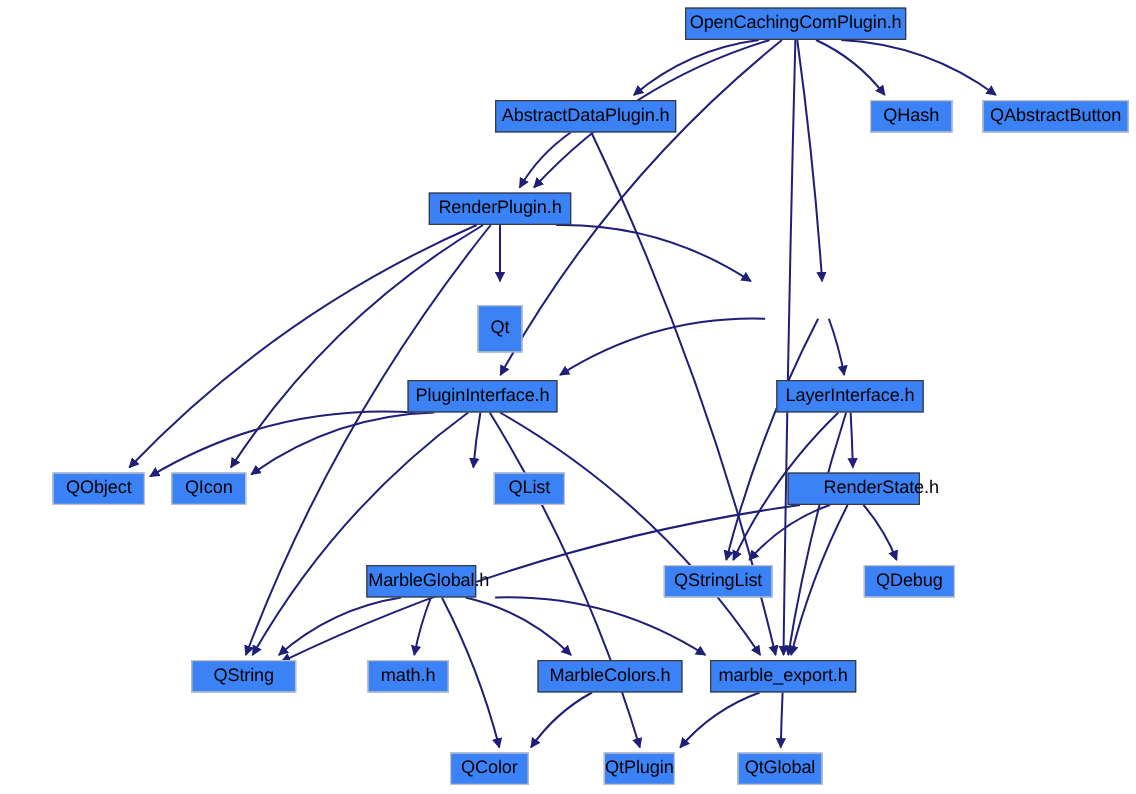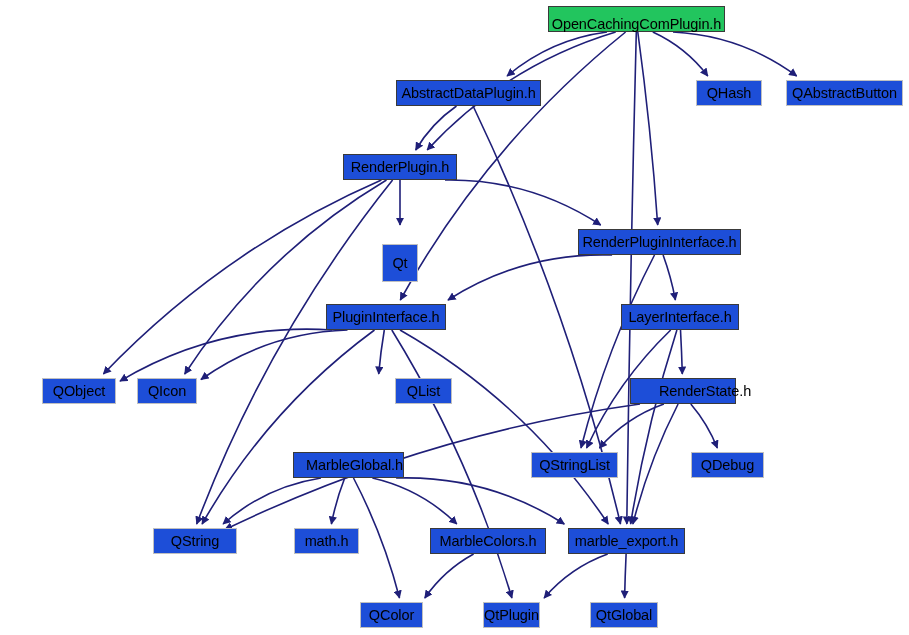--- a/index.html
+++ b/index.html
@@ -22,37 +22,36 @@
     width: 909px;
     height: 635px;
     pointer-events: none;
   }
   .node {
     position: absolute;
     box-sizing: border-box;
     display: flex;
     align-items: center;
     justify-content: center;
-    background: #1d4ed8;
+    background: #3b82f6;
     color: #000000;
     font-size: 14.5px;
     line-height: 1;
     white-space: nowrap;
     letter-spacing: -0.1px;
   }
   .node.ext {
     border: 1px solid #c0c0c0;
   }
   .node.int {
     border: 1.6px solid #3a3a3a;
   }
   .node.root {
     border: 1.6px solid #3a3a3a;
-    background: #22c55e;
-    align-items: flex-end;
+    background: #3b82f6;
   }
   .node .lbl {
     display: block;
     transform: translateY(-0.5px);
   }
 </style>
 </head>
 <body>
 
 <div id="canvas">
@@ -114,42 +113,39 @@
     </div>
     <div class="node int" style="left: 396px; top: 80px; width: 145px; height: 26px;">
       <span class="lbl">AbstractDataPlugin.h</span>
     </div>
     <div class="node int" style="left: 343px; top: 154px; width: 114px; height: 26px;">
       <span class="lbl">RenderPlugin.h</span>
     </div>
     <div class="node ext" style="left: 382px; top: 244px; width: 36px; height: 38px;">
       <span class="lbl">Qt</span>
     </div>
-    <div class="node int" style="left: 578px; top: 229px; width: 163px; height: 26px;">
-      <span class="lbl">RenderPluginInterface.h</span>
-    </div>
     <div class="node int" style="left: 326px; top: 304px; width: 120px; height: 26px;">
       <span class="lbl">PluginInterface.h</span>
     </div>
     <div class="node int" style="left: 621px; top: 304px; width: 118px; height: 26px;">
       <span class="lbl">LayerInterface.h</span>
     </div>
     <div class="node ext" style="left: 42px; top: 378px; width: 74px; height: 26px;">
       <span class="lbl">QObject</span>
     </div>
     <div class="node ext" style="left: 137px; top: 378px; width: 60px; height: 26px;">
       <span class="lbl">QIcon</span>
     </div>
     <div class="node ext" style="left: 348px; top: 378px; width: 57px; height: 26px; margin-left: 47px;">
       <span class="lbl">QList</span>
     </div>
     <div class="node int" style="left: 630px; top: 378px; width: 106px; height: 26px; padding-left: 44px;">
       <span class="lbl">RenderState.h</span>
     </div>
-    <div class="node int" style="left: 293px; top: 452px; width: 111px; height: 26px; padding-left: 12px;">
+    <div class="node int" style="left: 293px; top: 452px; width: 88px; height: 26px; padding-left: 12px;">
       <span class="lbl">MarbleGlobal.h</span>
     </div>
     <div class="node ext" style="left: 531px; top: 452px; width: 87px; height: 26px;">
       <span class="lbl">QStringList</span>
     </div>
     <div class="node ext" style="left: 691px; top: 452px; width: 73px; height: 26px;">
       <span class="lbl">QDebug</span>
     </div>
     <div class="node ext" style="left: 153px; top: 528px; width: 84px; height: 26px;">
       <span class="lbl">QString</span>

